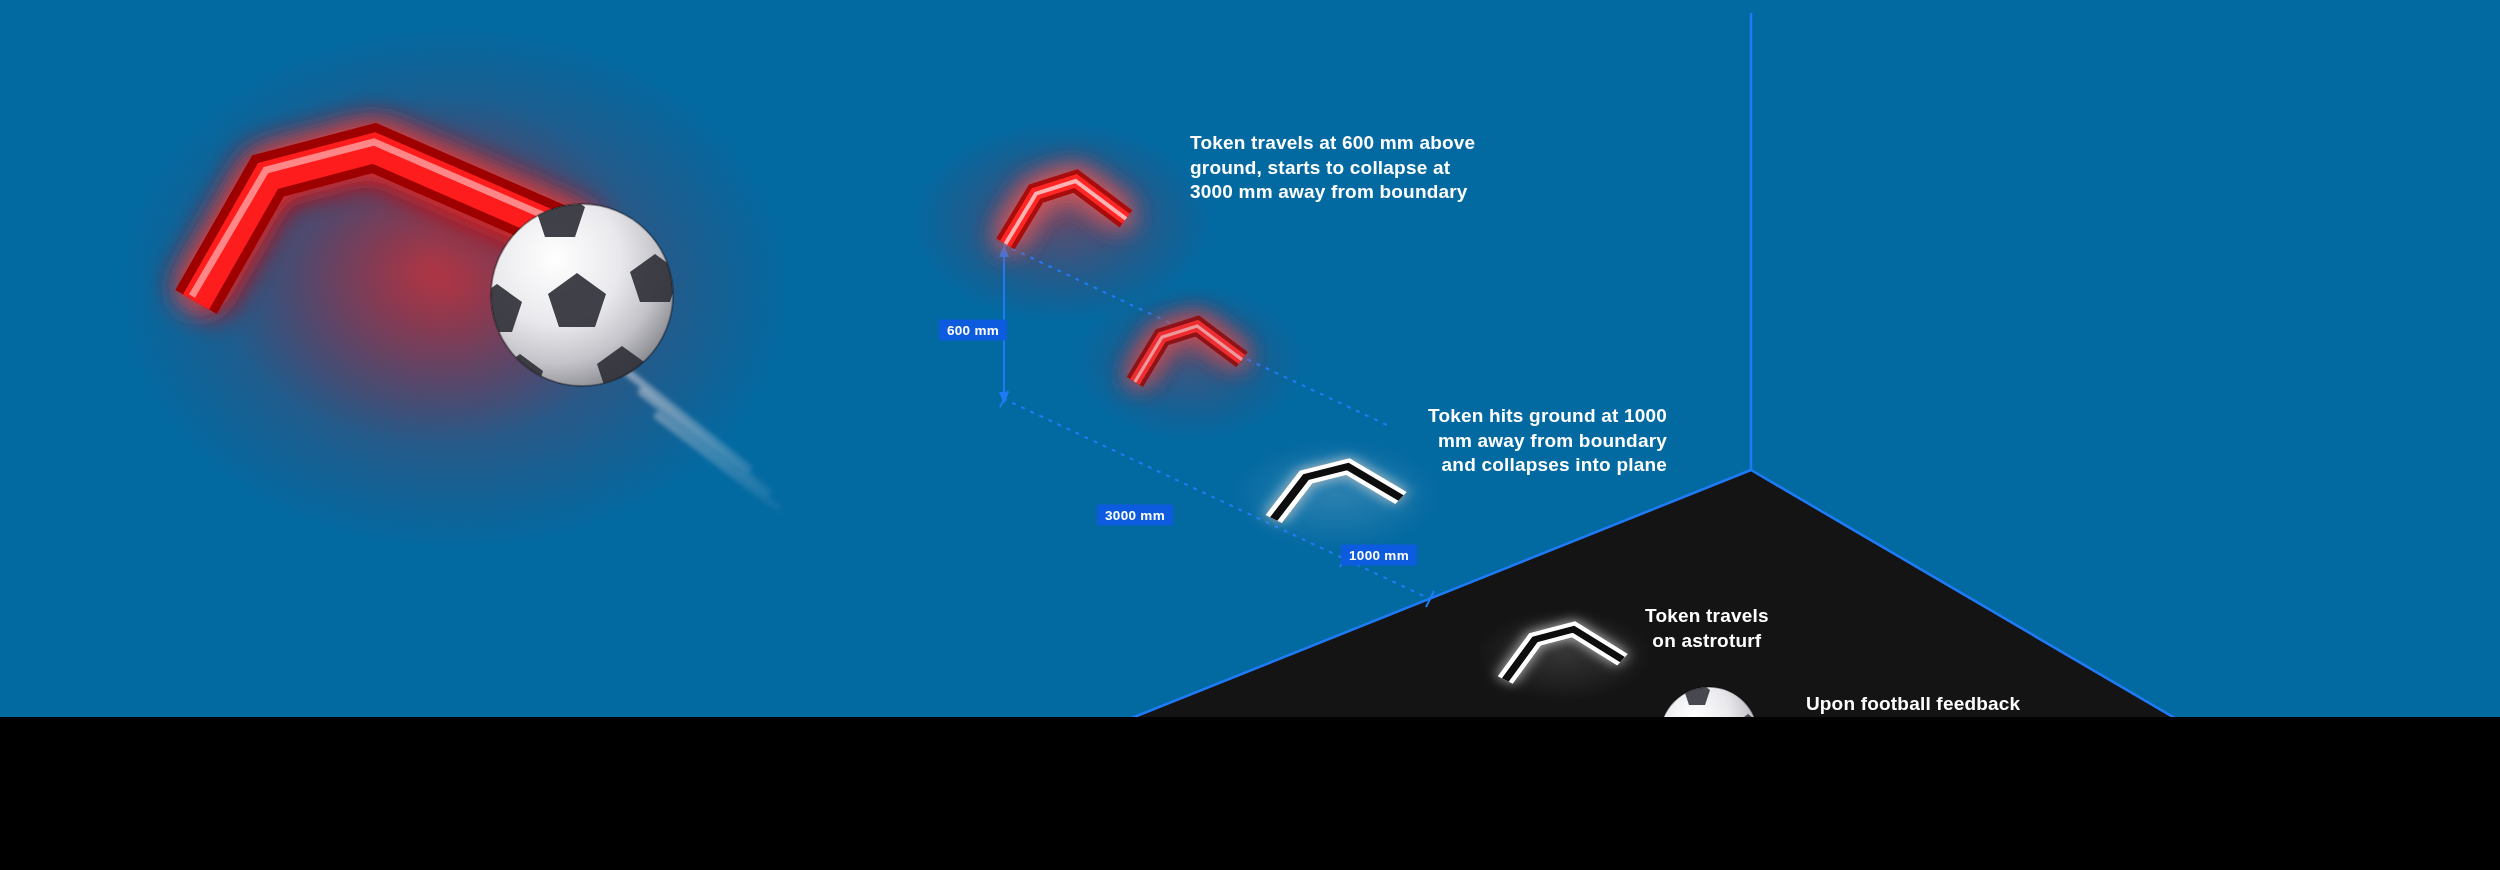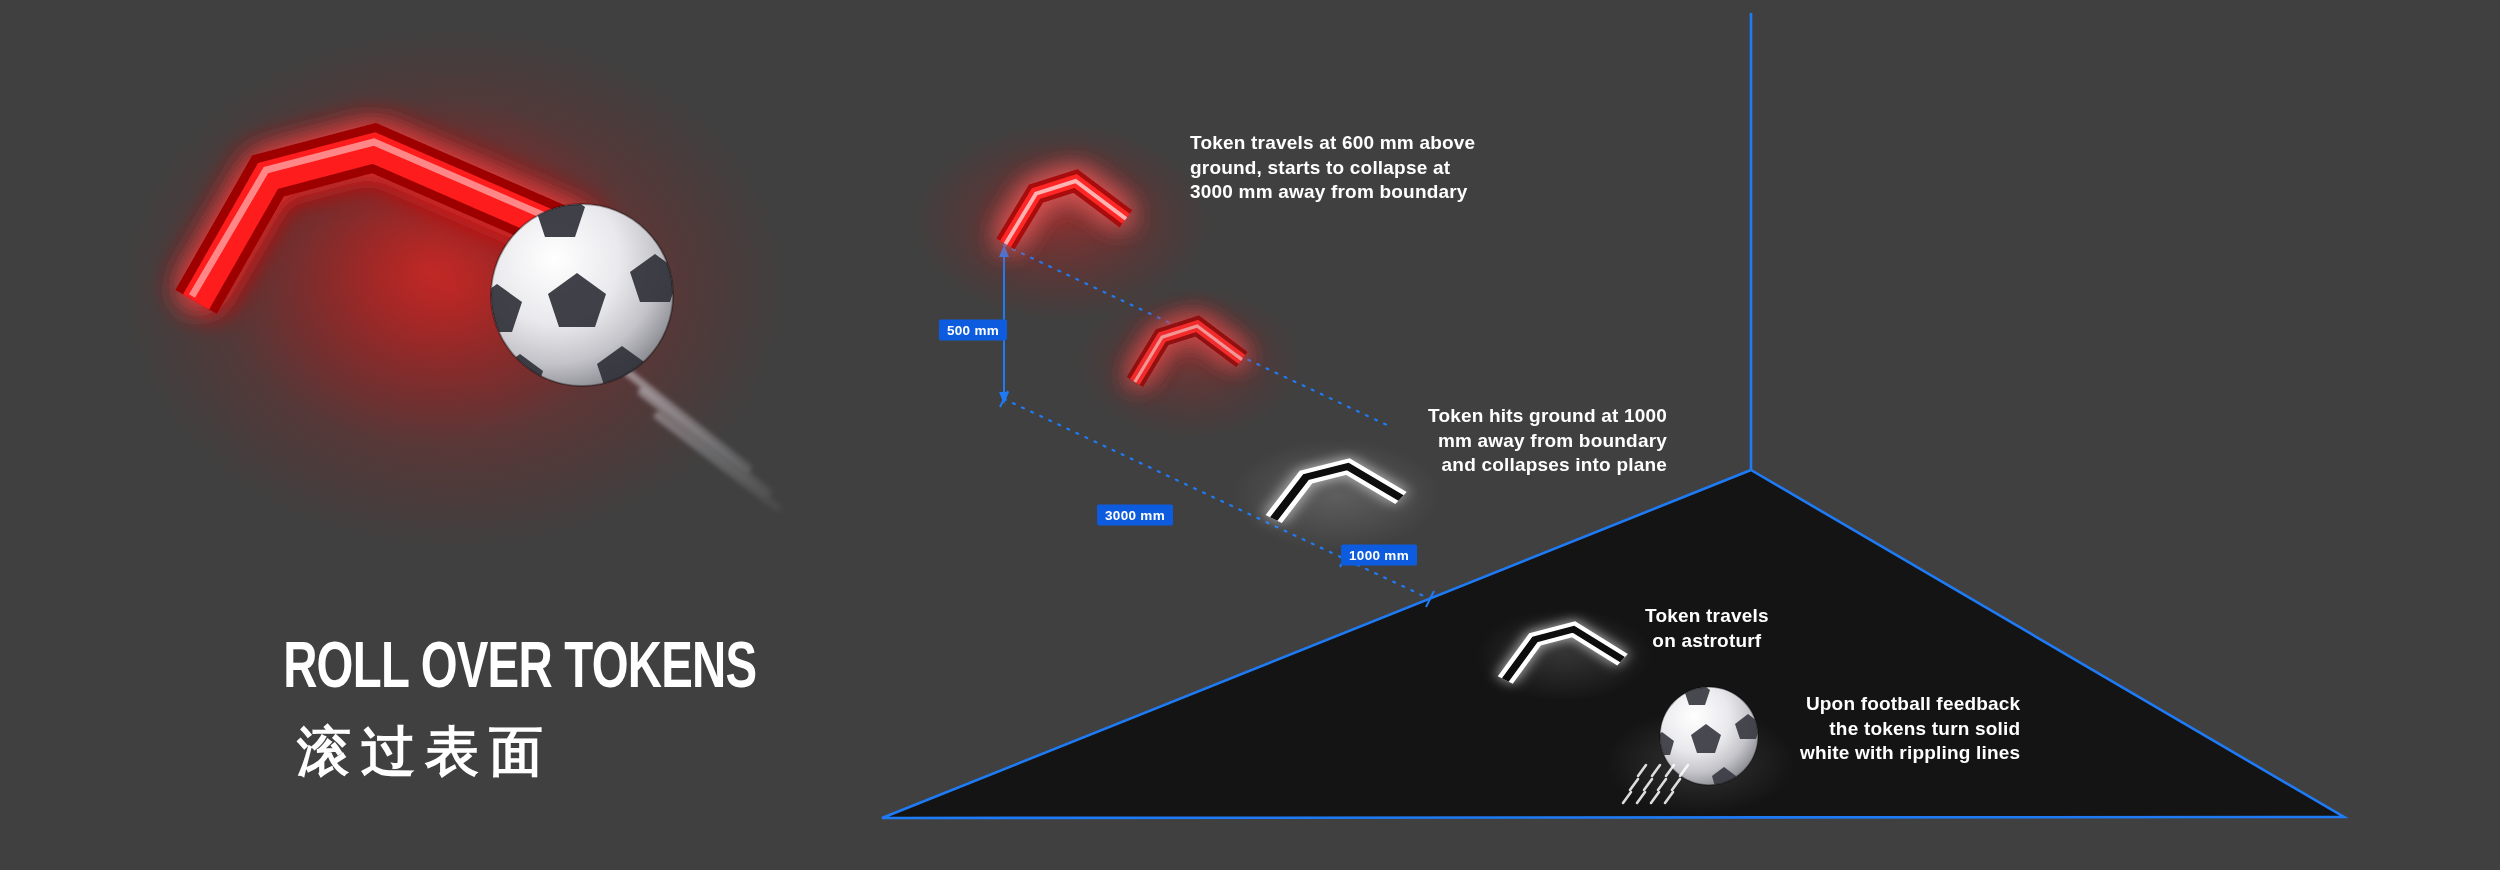--- a/index.html
+++ b/index.html
@@ -1,17 +1,17 @@
 <!DOCTYPE html>
 <html><head>
 <meta charset="utf-8">
 <style>
   html,body{margin:0;padding:0;background:#000;}
   .stage{
-    position:relative;width:2500px;height:870px;background:#404040;overflow:hidden;
+    position:relative;width:2500px;height:717px;background:#0369a1;overflow:hidden;
     font-family:"Liberation Sans","DejaVu Sans",sans-serif;
   }
   .note{
     position:absolute;color:#fff;font-size:19px;line-height:1.3;font-weight:700;
     white-space:pre-line;letter-spacing:.2px;
   }
   .badge{
     position:absolute;transform:translate(-50%,-50%);
     background:#0d5cdf;color:#fff;font-size:13.5px;font-weight:700;
     padding:3px 8px;border-radius:2px;letter-spacing:.3px;white-space:nowrap;
@@ -189,22 +189,18 @@
 3000 mm away from boundary</div>
   <div class="note" style="left:1428px;top:404px;text-align:right;">Token hits ground at 1000
 mm away from boundary
 and collapses into plane</div>
   <div class="note" style="left:1645px;top:604px;text-align:center;">Token travels
 on astroturf</div>
   <div class="note" style="left:1800px;top:692px;text-align:right;">Upon football feedback
 the tokens turn solid
 white with rippling lines</div>
 
-  <div class="badge" style="left:973px;top:330px;">500 mm</div>
+  <div class="badge" style="left:973px;top:330px;">600 mm</div>
   <div class="badge" style="left:1135px;top:515px;">3000 mm</div>
   <div class="badge" style="left:1379px;top:555px;">1000 mm</div>
 
-  <div class="title-block">
-    <div class="title">ROLL OVER TOKENS</div>
-    <div class="subtitle">滚过表面</div>
-  </div>
 
 </div>
 
 </body></html>

